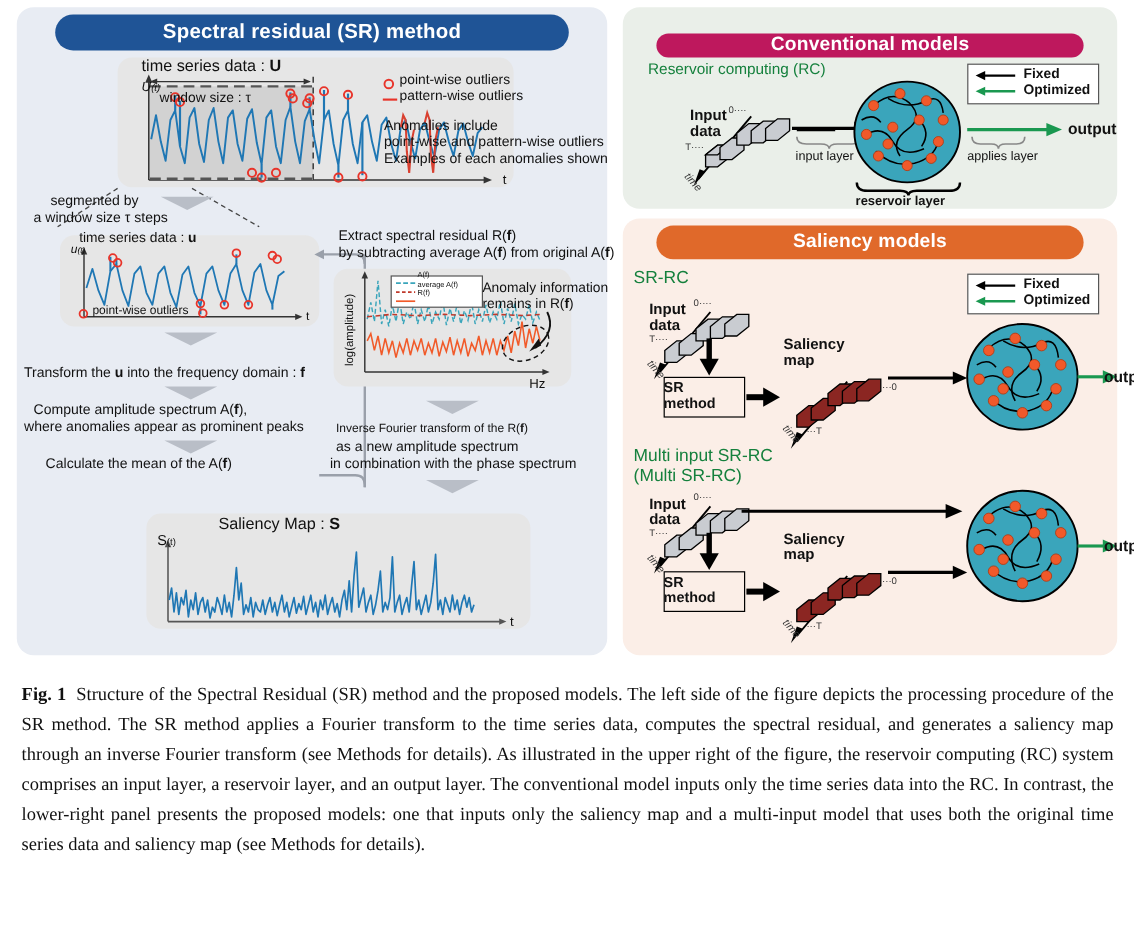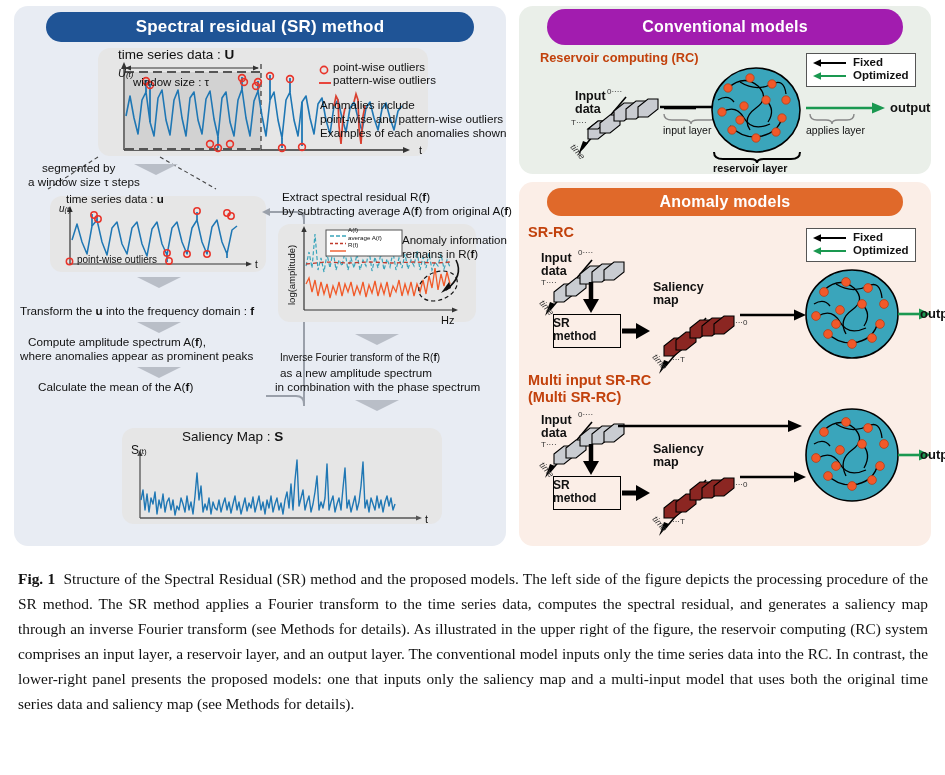--- a/index.html
+++ b/index.html
@@ -3,37 +3,37 @@
 <meta charset="utf-8">
 <style>
   html,body{margin:0;padding:0;background:#ffffff;}
   body{width:945px;height:775px;font-family:"Liberation Sans",sans-serif;-webkit-font-smoothing:antialiased;}
   #page{position:relative;width:945px;height:775px;overflow:hidden;background:#fff;}
 
   
   .panel{position:absolute;border-radius:14px;}
   .panel-header{position:absolute;border-radius:18px;display:flex;align-items:center;justify-content:center;
                 color:#ffffff;font-weight:bold;letter-spacing:.2px;}
-  .sub-title{position:absolute;font-weight:bold;color:#c2410c;}
+  .sub-title{position:absolute;font-weight:normal;color:#15803d;}
   .greybox{position:absolute;background:#e6e6e6;border-radius:12px;}
   .txt{position:absolute;color:#111;white-space:pre;line-height:1.28;}
   .txt.c{text-align:left;}
   .bold{font-weight:bold;}
 
   
   #left-panel{left:14px;top:6px;width:492px;height:540px;background:#e8ecf3;}
   #left-header{left:46px;top:12px;width:428px;height:30px;background:#1f5496;font-size:17px;}
 
   
   .chev{position:absolute;width:0;height:0;border-left:22px solid transparent;border-right:22px solid transparent;
         border-top:11px solid #b9bec7;}
 
   
   #right-top{left:519px;top:6px;width:412px;height:168px;background:#eaefe9;}
-  #rt-header{left:547px;top:9px;width:356px;height:36px;background:#a21caf;font-size:16px;}
+  #rt-header{left:547px;top:28px;width:356px;height:20px;background:#be185d;font-size:16px;}
   #right-bot{left:519px;top:182px;width:412px;height:364px;background:#fbeee7;}
   #rb-header{left:547px;top:188px;width:356px;height:28px;background:#e0692a;font-size:16px;}
 
   
   .legend-box{position:absolute;background:#ffffff;border:1.6px solid #555;}
   .legend-label{position:absolute;font-weight:bold;font-size:11.5px;color:#111;}
 
   
   #caption{position:absolute;left:18px;top:567px;width:910px;
            font-family:"Liberation Serif",serif;font-size:15.4px;line-height:1.62;
@@ -318,21 +318,21 @@
     <polygon points="79,7 66,1.5 66,12.5" fill="#1a9850"></polygon>
   </svg>
   <svg style="position:absolute;left:808px;top:112px;" width="48" height="12">
     <path d="M2,2 Q2,8 9,8 L18,8 Q24,8 24,12 Q24,8 30,8 L39,8 Q46,8 46,2" fill="none" stroke="#888" stroke-width="1.4"></path>
   </svg>
   <div class="txt" style="left:806px;top:124px;font-size:10.5px;">applies layer</div>
   <div class="txt bold" style="left:890px;top:100px;font-size:13px;">output</div>
 
   <div class="panel" id="right-bot"></div>
   <div class="panel-header" id="rb-header">
-    <span>Anomaly models</span>
+    <span>Saliency models</span>
   </div>
 
   <div class="sub-title" style="left:528px;top:224px;font-size:14.5px;">SR-RC</div>
 
   <div class="legend-box" style="left:806px;top:228px;width:108px;height:32px;"></div>
   <svg style="position:absolute;left:810px;top:231px;" width="40" height="27">
     <line x1="36" y1="7" x2="8" y2="7" stroke="#000" stroke-width="2"></line>
     <polygon points="3,7 11,3.2 11,10.8" fill="#000"></polygon>
     <line x1="36" y1="20" x2="8" y2="20" stroke="#1a9850" stroke-width="2"></line>
     <polygon points="3,20 11,16.2 11,23.8" fill="#1a9850"></polygon>

